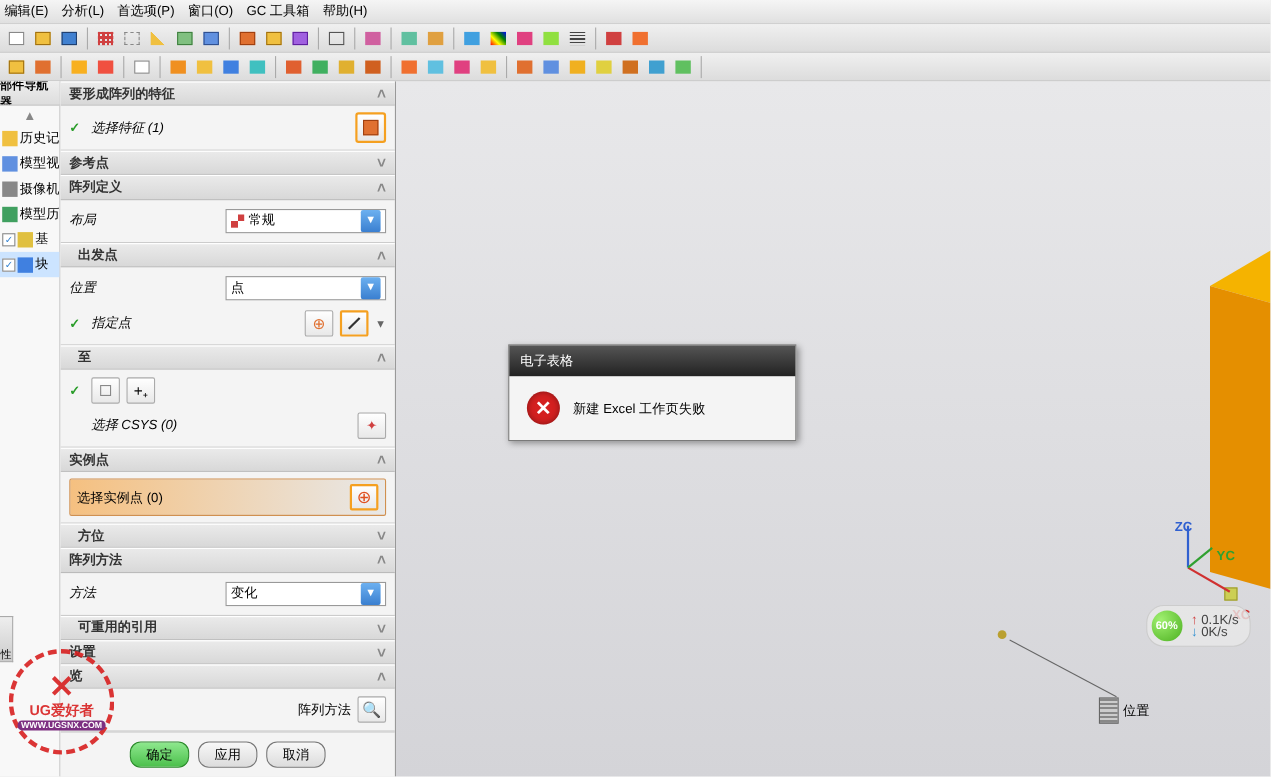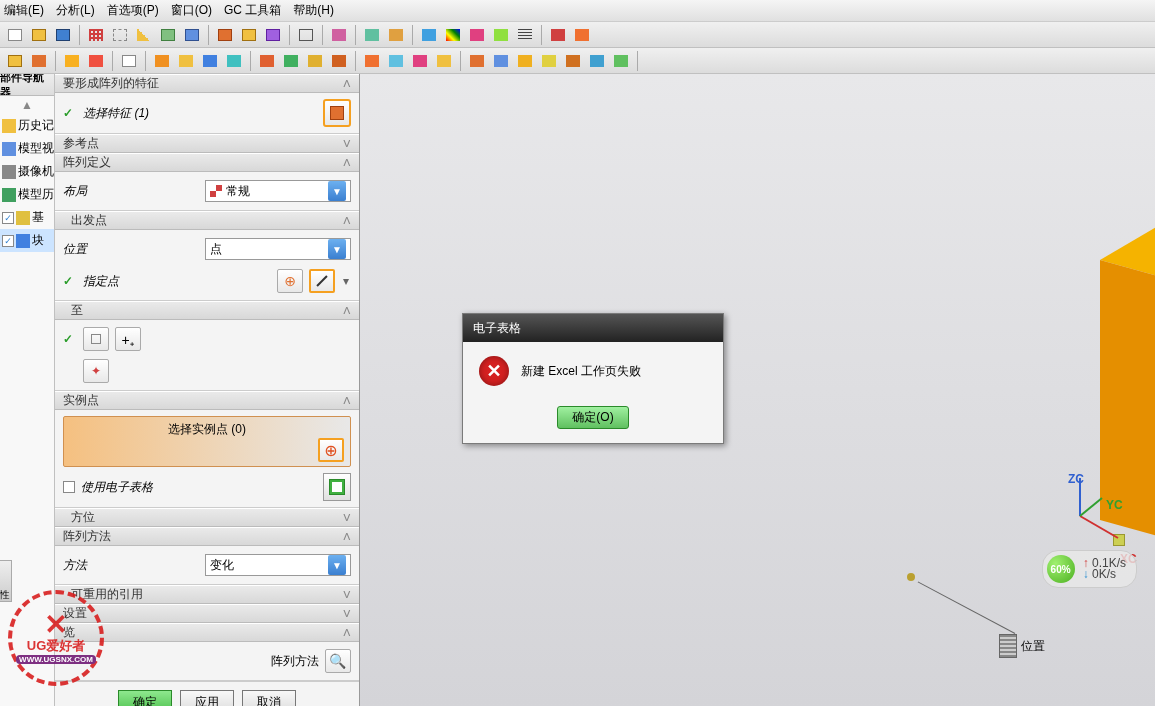--- a/index.html
+++ b/index.html
@@ -20,36 +20,36 @@
 
 
 .nav-left { width: 55px; background: #f8f8f8; border-right: 1px solid #c0c0c0; display: flex; flex-direction: column; }
 .nav-header { height: 22px; background: linear-gradient(#eee,#ddd); border-bottom: 1px solid #bbb; font-weight: bold; display: flex; align-items: center; justify-content: center; font-size: 11px; overflow: hidden; }
 .nav-item { padding: 3px 2px; display: flex; align-items: center; gap: 2px; font-size: 11px; cursor: default; white-space: nowrap; overflow: hidden; }
 .nav-item .ico { width: 14px; height: 14px; flex-shrink: 0; }
 .checkbox { width: 12px; height: 12px; border: 1px solid #888; background: #fff; display: inline-flex; align-items: center; justify-content: center; font-size: 9px; color: #3080d0; }
 
 
 .prop-panel { width: 305px; background: #f4f4f4; border-right: 1px solid #999; display: flex; flex-direction: column; overflow-y: auto; position: relative; }
-.section-header { height: 24px; background: linear-gradient(#eaeaea,#d8d8d8); border-top: 1px solid #fff; border-bottom: 1px solid #bbb; display: flex; align-items: center; padding: 0 8px; font-weight: normal; color: #333; cursor: pointer; }
+.section-header { height: 24px; background: linear-gradient(#eaeaea,#d8d8d8); border-top: 1px solid #fff; border-bottom: 1px solid #bbb; display: flex; align-items: center; padding: 0 8px; font-weight: bold; color: #333; cursor: pointer; }
 .section-header .caret { margin-left: auto; color: #888; font-size: 14px; }
 .section-body { padding: 6px 8px; display: flex; flex-direction: column; gap: 6px; border-bottom: 1px solid #ccc; }
 .row { display: flex; align-items: center; gap: 6px; min-height: 26px; }
 .row .label { flex: 1; font-style: italic; }
 .check-green { color: #2a9d2a; font-weight: bold; margin-right: 4px; }
 .cube-btn { width: 28px; height: 28px; border: 2px solid #f5a020; background: linear-gradient(#fff,#e8e8e8); border-radius: 3px; display: flex; align-items: center; justify-content: center; cursor: pointer; }
 .pick-btn { width: 26px; height: 24px; border: 1px solid #aaa; background: linear-gradient(#fff,#e8e8e8); border-radius: 2px; display: flex; align-items: center; justify-content: center; cursor: pointer; }
 .pick-btn.orange { border: 2px solid #f5a020; }
 .dropdown { flex: 1; height: 22px; border: 1px solid #999; background: #fff; display: flex; align-items: center; padding: 0 4px; }
 .dropdown .dd-arrow { margin-left: auto; width: 18px; height: 20px; background: linear-gradient(#6cb0f0,#3a7fd0); color: #fff; display: flex; align-items: center; justify-content: center; font-size: 10px; border-radius: 2px; }
 .small-dropdown { width: 120px; }
-.instance-row { background: linear-gradient(90deg,#f5c080,#e8e8e8); border: 1px solid #d09050; border-radius: 2px; padding: 4px 6px; display: flex; align-items: center; flex-direction: column; }
+.instance-row { background: linear-gradient(90deg,#f5c080,#e8e8e8); border: 1px solid #d09050; border-radius: 2px; padding: 4px 6px; display: flex; align-items: center; }
 .sheet-btn { width: 28px; height: 28px; border: 1px solid #999; background: linear-gradient(#fff,#e0e0e0); display: flex; align-items: center; justify-content: center; margin-left: auto; }
 .bottom-btns { display: flex; gap: 8px; justify-content: center; padding: 8px; border-top: 1px solid #ccc; margin-top: auto; }
-.dlg-btn { height: 24px; padding: 0 14px; border: 1px solid #777; border-radius: 0; background: linear-gradient(#f8f8f8,#dcdcdc); cursor: pointer; }
+.dlg-btn { height: 24px; padding: 0 14px; border: 1px solid #777; border-radius: 10px; background: linear-gradient(#f8f8f8,#dcdcdc); cursor: pointer; }
 .dlg-btn.primary { background: linear-gradient(#8ee88e,#4cc04c); border-color: #2a8a2a; }
 
 
 .viewport { flex: 1; background: linear-gradient(#e8e8ea,#d4d4d8); position: relative; overflow: hidden; }
 .axis { position: absolute; left: 720px; top: 430px; font-size: 12px; font-weight: bold; }
 .axis .xc { color: #d03030; position: absolute; left: 40px; top: 48px; }
 .axis .yc { color: #30a030; position: absolute; left: 26px; top: -6px; }
 .axis .zc { color: #3060d0; position: absolute; left: -12px; top: -32px; }
 .small-cube { width: 12px; height: 12px; position: absolute; background: #cccf53; border: 1px solid #9a9830; }
 
@@ -365,42 +365,36 @@
         <span class="check-green">✓</span>
         <div class="pick-btn">
             <span style="width:10px;height:10px;border:1px solid #888"></span>
           </div>
         <div class="pick-btn">
             <span style="font-size:14px">+₊</span>
           </div>
       </div>
       <div class="row">
         <span style="width:14px"></span>
+        <span class="label">选择 CSYS (0)</span>
         <div class="pick-btn">
             <span style="font-size:12px;color:#d04040">✦</span>
           </div>
       </div>
     </div>
 
     <div class="section-header" style="">
       <span>实例点</span>
         <span class="caret">˄</span>
     </div>
     <div class="section-body">
       <div class="instance-row">
         <span>选择实例点 (0)</span>
         <div class="pick-btn orange" style="margin-left:auto">
             <span style="font-size:16px;color:#e05020">⊕</span>
-          </div>
-      </div>
-      <div class="row">
-        <span class="checkbox"></span>
-        <span class="label">使用电子表格</span>
-        <div class="sheet-btn">
-            <span style="width:16px;height:16px;background:#fff;border:1px solid #2a8a2a;box-shadow:inset 0 0 0 2px #40b040"></span>
           </div>
       </div>
     </div>
 
     <div class="section-header" style="padding-left:16px">
       <span>方位</span>
         <span class="caret">˅</span>
     </div>
 
     <div class="section-header">
@@ -481,23 +475,20 @@
     </div>
   </div>
 </div>
 
 <div class="dialog">
   <div class="dialog-title">电子表格</div>
   <div class="dialog-body">
     <div class="err-icon">✕</div>
     <span>新建 Excel 工作页失败</span>
   </div>
-  <div class="dialog-footer">
-    <button class="ok-btn">确定(O)</button>
-  </div>
 </div>
 
 <div class="watermark">
   <div class="wm-circle">
     <div class="x">✕</div>
     <div class="t1">UG爱好者</div>
     <div class="t2">WWW.UGSNX.COM</div>
   </div>
 </div>
 

